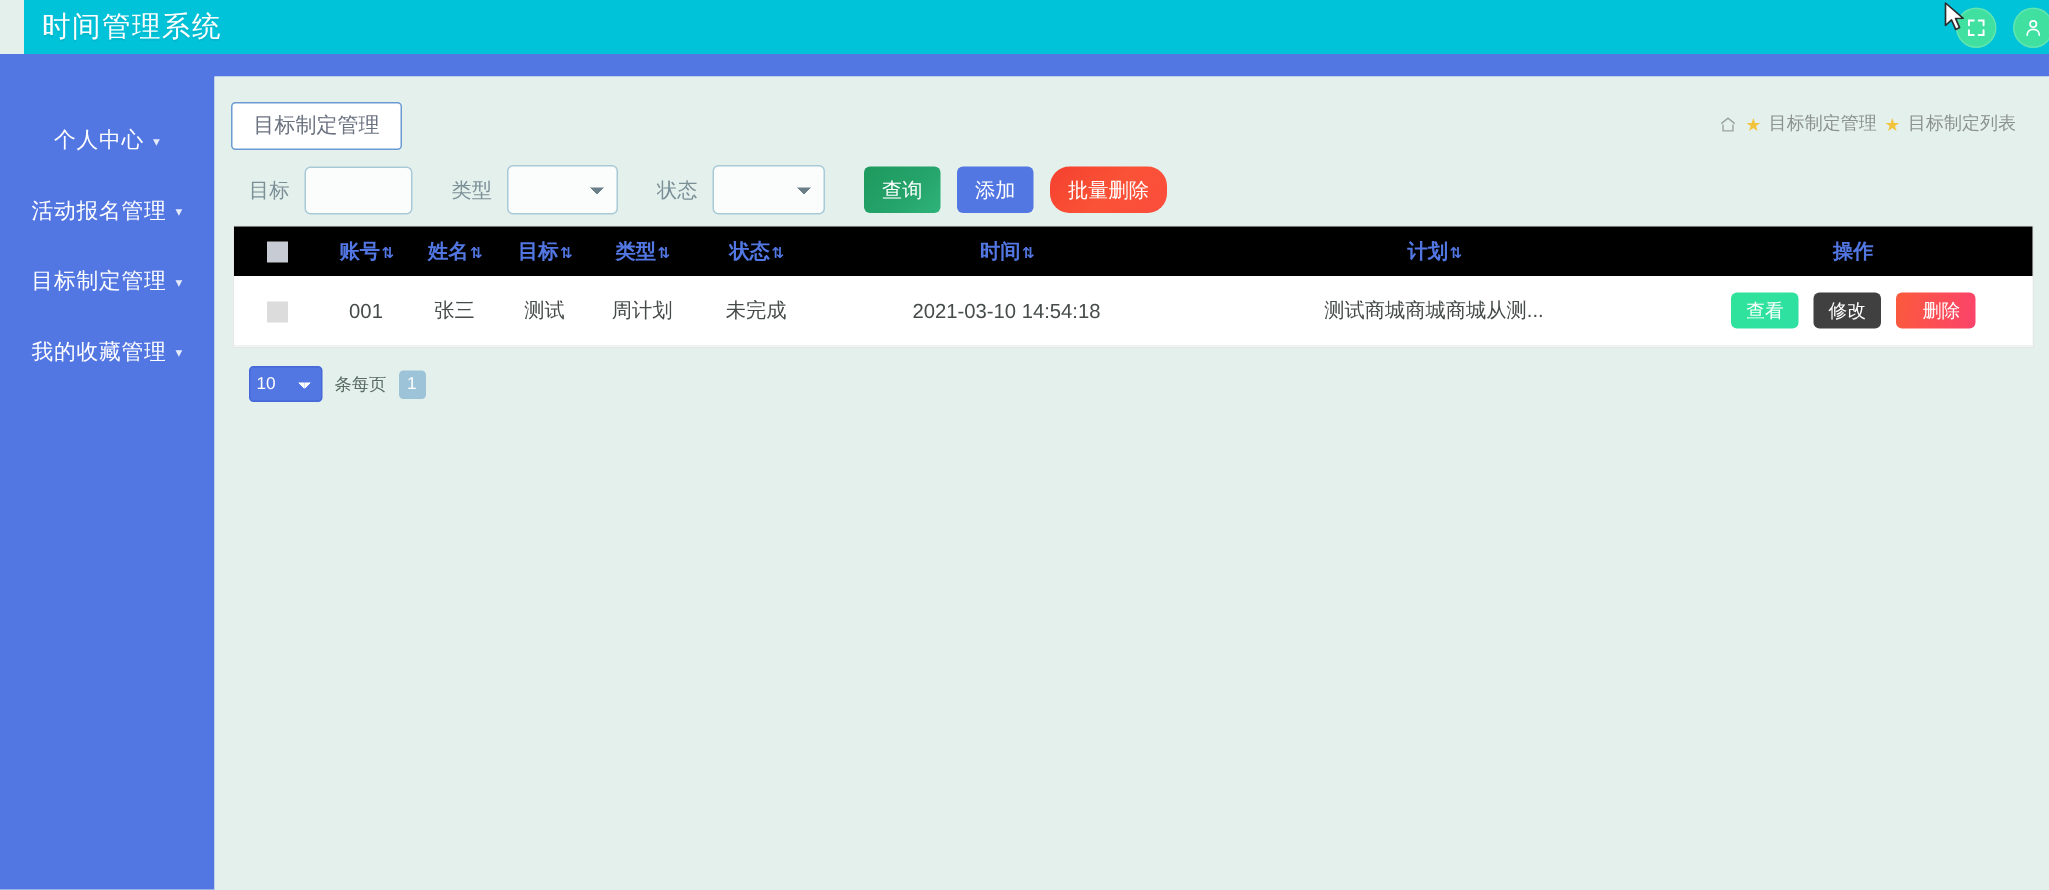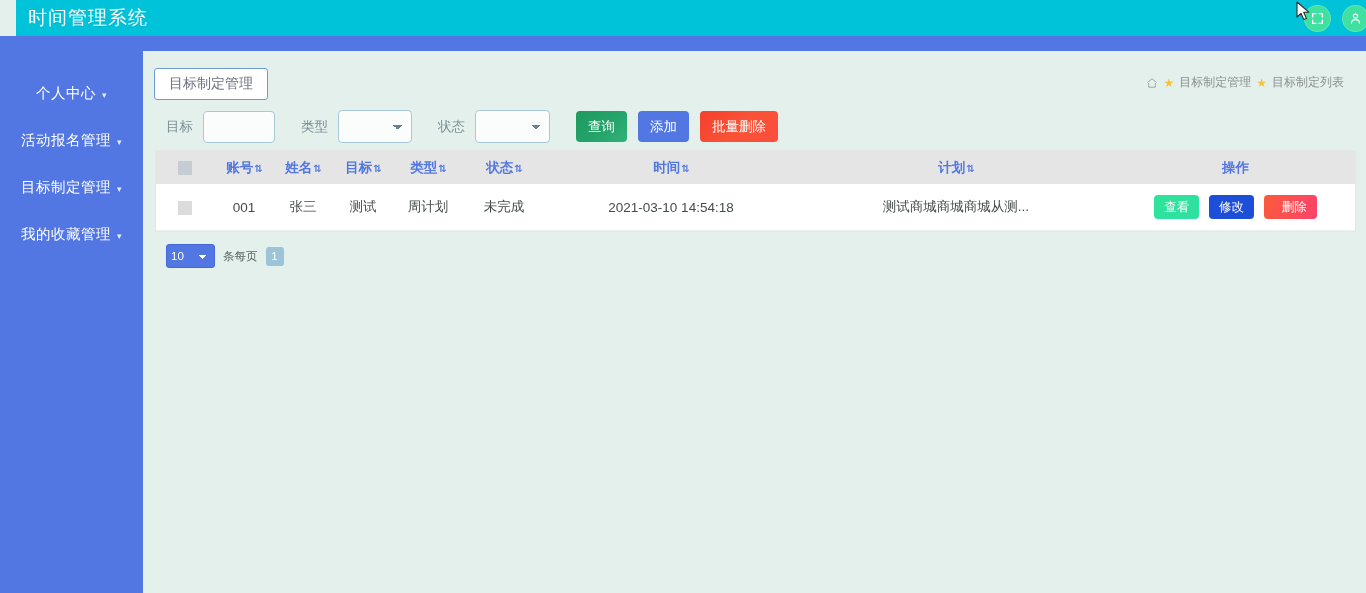--- a/index.html
+++ b/index.html
@@ -138,31 +138,31 @@
   .btn {
     height: 31px; padding: 0 12px;
     border: none; border-radius: 4px;
     color: #fff; font-size: 13.5px;
     cursor: pointer; margin-right: 11px;
     display: inline-flex; align-items: center; justify-content: center;
     font-family: Liberation Serif, serif;
   }
   .btn-query  { background: linear-gradient(135deg,#1f9a5e,#24a36a 55%,#2fb37a); }
   .btn-add    { background: #5276e2; }
-  .btn-delall { background: linear-gradient(135deg,#f4402e,#fa5236 50%,#fb4d3d); margin-right:0; }
+  .btn-delall { background: linear-gradient(135deg,#f4402e,#fa5236 50%,#fb4d3d); margin-right:0;border-radius:13px; }
 
   
   .table-wrap {
     background: #fafcfb;
     border: 1px solid #e2e8e6;
     margin-left: 1px;
     width: 1201px;
   }
   table { width: 100%; border-collapse: collapse; }
-  thead tr { background: #e5e5e5; height: 33px; border-radius: 16px; }
+  thead tr { background: #000000; height: 33px; border-radius: 16px; }
   thead th {
     color: #5276e2; font-size: 13.5px; font-weight: bold;
     text-align: center; white-space: nowrap;
     padding: 0;
   }
   .sort-ico { font-size: 10px; margin-left: 1px; letter-spacing: -1px; }
   tbody tr { background: #ffffff; height: 22px; border-bottom: 1px solid #eef1f0; }
   tbody td {
     text-align: center; font-size: 13.5px; color: #444b48;
     padding: 0; white-space: nowrap;
@@ -174,21 +174,21 @@
     vertical-align: middle; cursor: pointer;
   }
   thead .cb { background: #c7ccd4; }
   .act-btn {
     height: 24px; padding: 0 10px;
     border: none; border-radius: 4px;
     color: #fff; font-size: 12.5px; cursor: pointer;
     margin: 11px 3px; font-family: inherit;
   }
   .act-view   { background: linear-gradient(135deg,#30e39a,#2ee0a2); }
-  .act-edit   { background: #1d4ed8; }
+  .act-edit   { background: #404040; }
   .act-delete { background: linear-gradient(100deg,#fb5a3c,#fb4469 95%); padding-left: 18px; }
 
   
   .pager {
     display: flex; align-items: center;
     margin-top: 12px; margin-left: 12px;
     gap: 8px;
   }
   .page-size {
     width: 49px; height: 24px;

